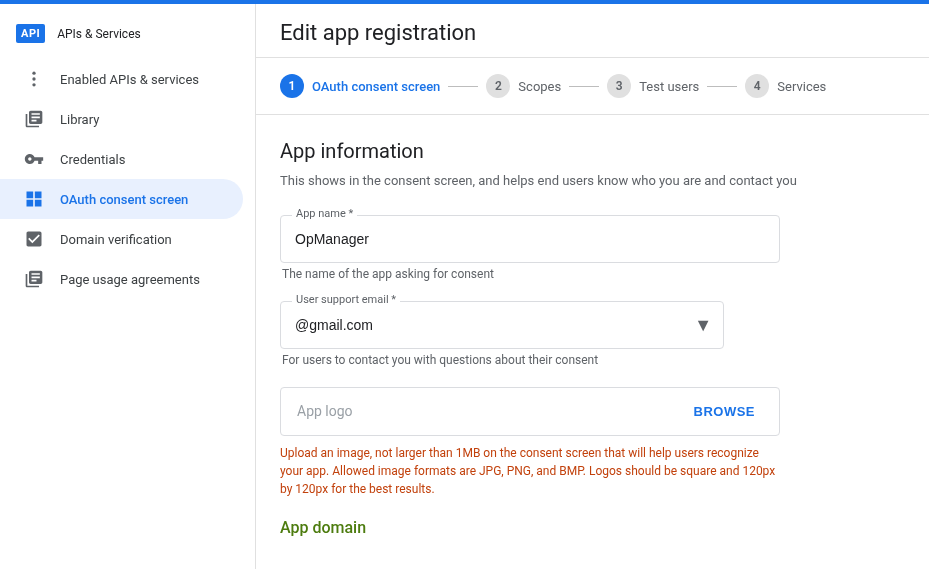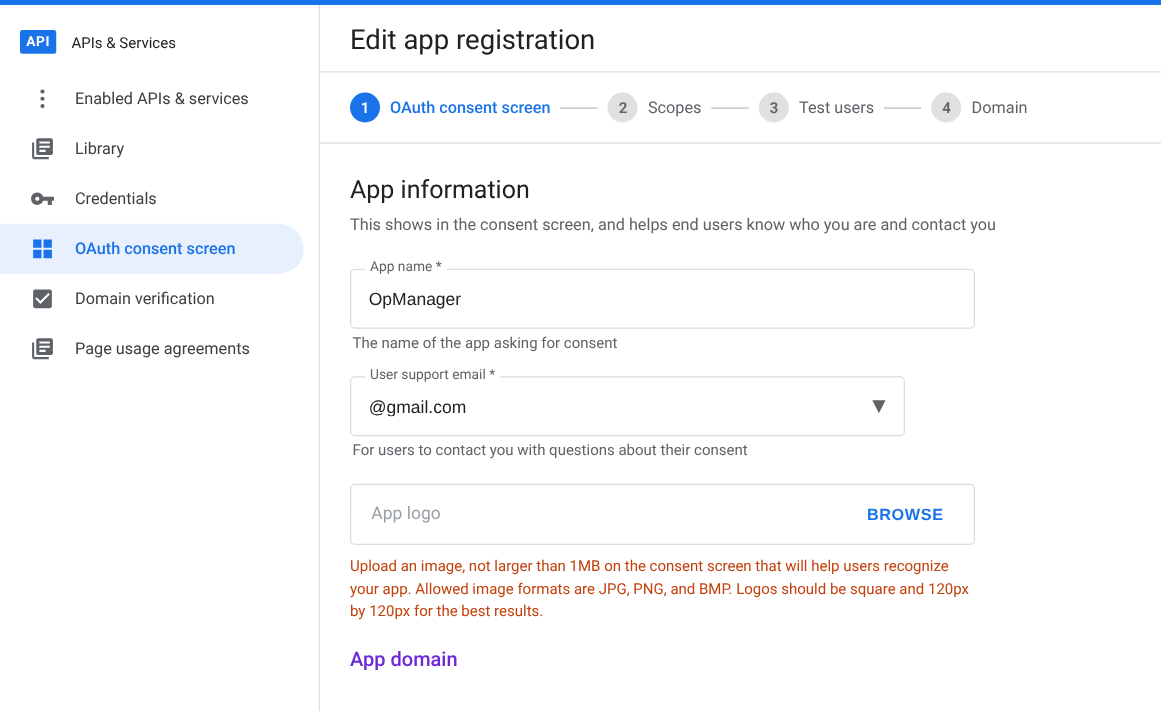--- a/index.html
+++ b/index.html
@@ -272,21 +272,21 @@
     .upload-hint {
       font-size: 12px;
       color: #c2410c;
       line-height: 1.5;
       width: 500px;
     }
 
     .app-domain-title {
       font-size: 16px;
       font-weight: 500;
-      color: #6d28d9;
+      color: #4d7c0f;
       margin-top: 20px;
     }
   </style>
 </head>
 <body>
 
 <div class="top-bar"></div>
 
 <div class="app-container">
 
@@ -366,21 +366,21 @@
         <span>Scopes</span>
       </div>
       <div class="step-divider"></div>
       <div class="step">
         <span class="step-number">3</span>
         <span>Test users</span>
       </div>
       <div class="step-divider"></div>
       <div class="step">
         <span class="step-number">4</span>
-        <span>Domain</span>
+        <span>Services</span>
       </div>
     </div>
 
     <div class="form-area">
       <h2 class="section-title">App information</h2>
       <p class="section-desc">This shows in the consent screen, and helps end users know who you are and contact you</p>
 
       <div class="form-field">
         <label class="form-label">App name *</label>
         <input type="text" class="form-input" value="OpManager" style="">

